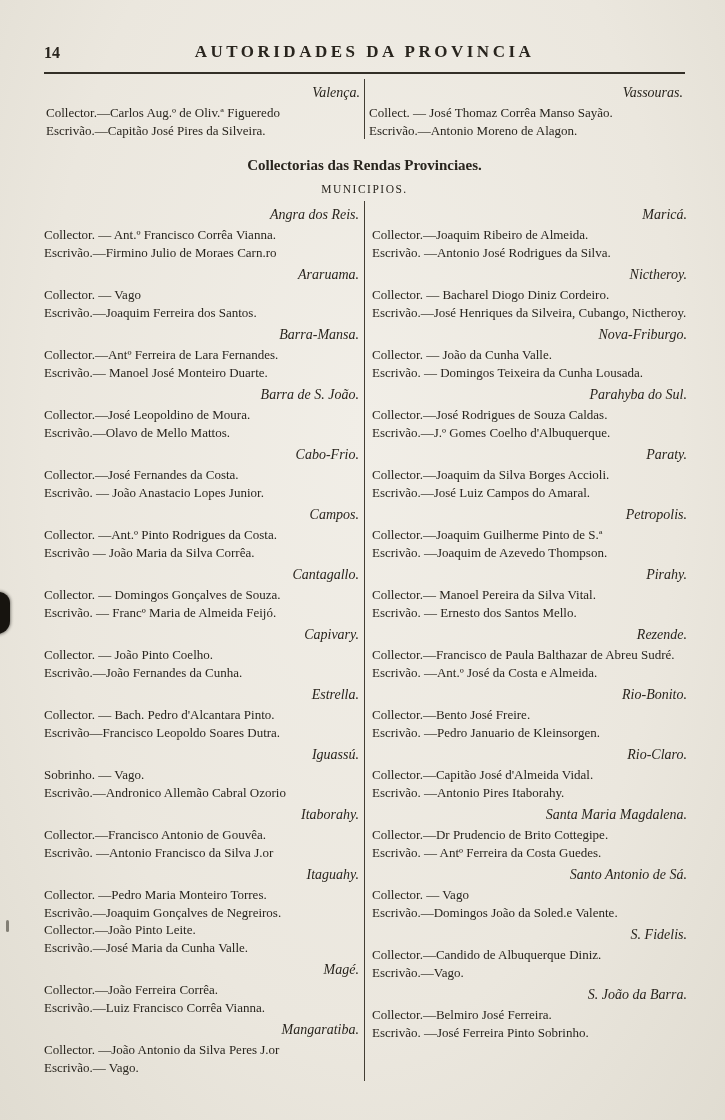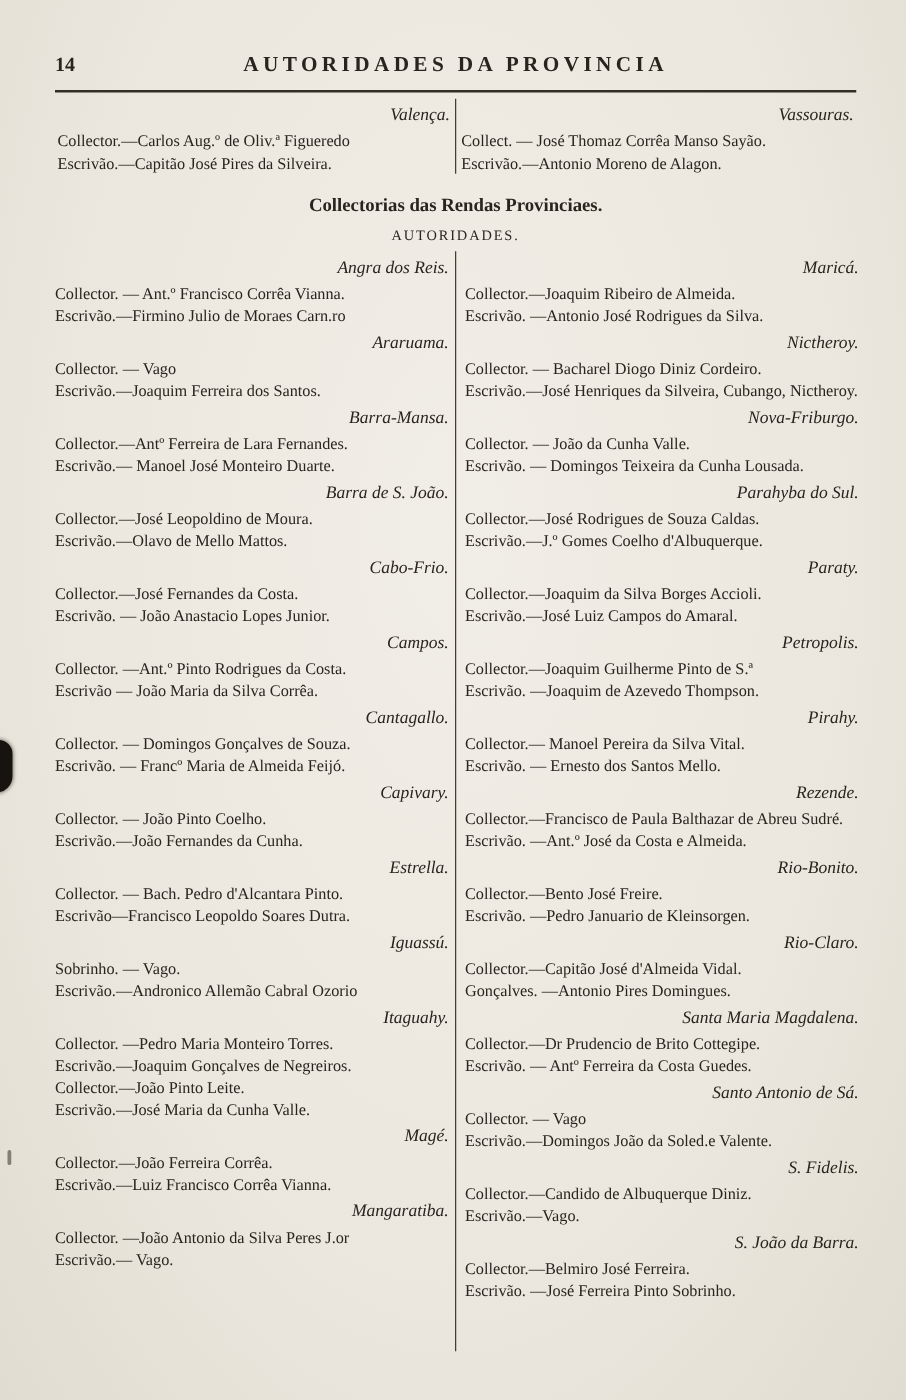--- a/index.html
+++ b/index.html
@@ -135,21 +135,21 @@
     </div>
     <div class="v-rule"></div>
     <div class="cont-col">
       <div class="muni-heading">Vassouras.</div>
       <div class="entry-line">Collect. — José Thomaz Corrêa Manso Sayão.</div>
       <div class="entry-line">Escrivão.—Antonio Moreno de Alagon.</div>
     </div>
   </div>
 
   <div class="section-title">Collectorias das Rendas Provinciaes.</div>
-  <div class="section-subtitle">AUTORIDADES.</div>
+  <div class="section-subtitle">MUNICIPIOS.</div>
 
   <div class="columns">
     <div class="col left">
 
         <div class="municipio">
           <div class="muni-heading">Angra dos Reis.</div>
           <div>
 
               <div class="entry-line">Collector. — Ant.º Francisco Corrêa Vianna.</div>
 
@@ -240,20 +240,29 @@
         <div class="municipio">
           <div class="muni-heading">Iguassú.</div>
           <div>
 
               <div class="entry-line">Sobrinho. — Vago.</div>
 
               <div class="entry-line">Escrivão.—Andronico Allemão Cabral Ozorio</div>
             </div>
         </div>
 
+        <div class="municipio">
+          <div class="muni-heading">Itaborahy.</div>
+          <div>
+
+              <div class="entry-line">Collector.—Francisco Antonio de Gouvêa.</div>
+
+              <div class="entry-line">Escrivão. —Antonio Francisco da Silva J.or</div>
+            </div>
+        </div>
 
         <div class="municipio">
           <div class="muni-heading">Itaguahy.</div>
           <div>
 
               <div class="entry-line">Collector. —Pedro Maria Monteiro Torres.</div>
 
               <div class="entry-line">Escrivão.—Joaquim Gonçalves de Negreiros.</div>
             </div>
         </div>
@@ -379,21 +388,21 @@
               <div class="entry-line">Escrivão. —Pedro Januario de Kleinsorgen.</div>
             </div>
         </div>
 
         <div class="municipio">
           <div class="muni-heading">Rio-Claro.</div>
           <div>
 
               <div class="entry-line">Collector.—Capitão José d'Almeida Vidal.</div>
 
-              <div class="entry-line">Gonçalves. —Antonio Pires Domingues.</div>
+              <div class="entry-line">Escrivão. —Antonio Pires Itaborahy.</div>
             </div>
         </div>
 
         <div class="municipio">
           <div class="muni-heading">Santa Maria Magdalena.</div>
           <div>
 
               <div class="entry-line">Collector.—Dr Prudencio de Brito Cottegipe.</div>
 
               <div class="entry-line">Escrivão. — Antº Ferreira da Costa Guedes.</div>

